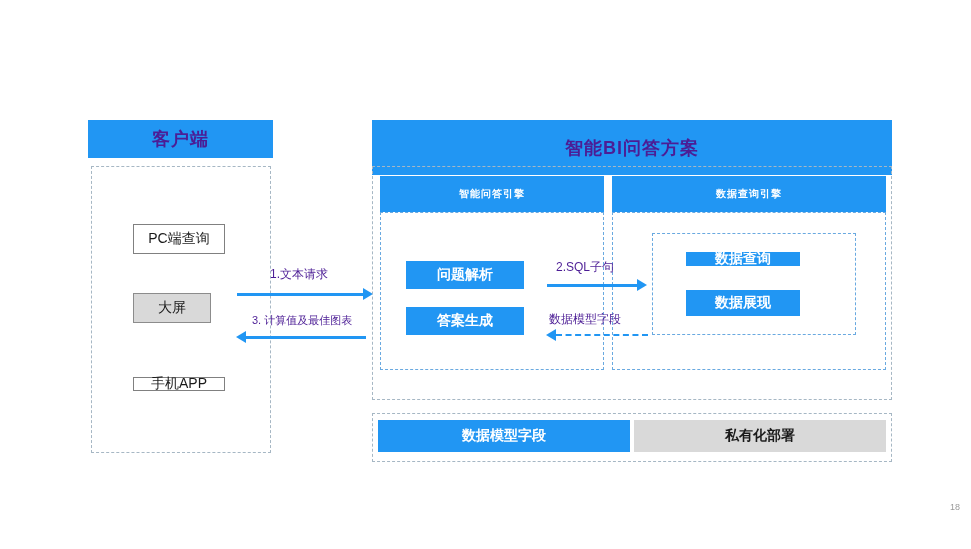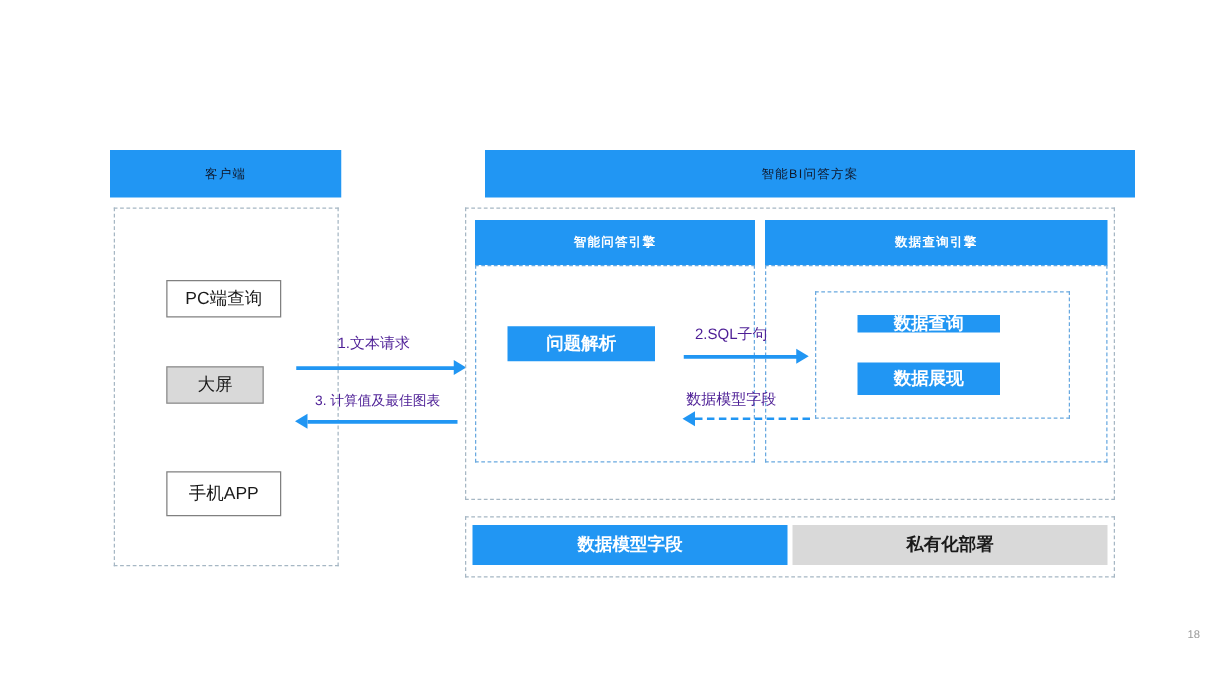--- a/index.html
+++ b/index.html
@@ -1,19 +1,19 @@
 <!DOCTYPE html>
 <html><head>
 <meta charset="utf-8">
 <style>
   html,body{margin:0;padding:0;}
   body{font-family:"Liberation Sans","DejaVu Sans",sans-serif;background:#fff;}
   .canvas{position:relative;width:971px;height:549px;background:#ffffff;overflow:hidden;}
   .abs{position:absolute;box-sizing:border-box;}
-  .bar{background:#2196F3;color:#0f172a;font-weight:normal;display:flex;align-items:center;justify-content:center;font-size:10px;letter-spacing:1px;}
+  .bar{background:#2196F3;color:#4c1d95;font-weight:bold;display:flex;align-items:center;justify-content:center;font-size:18px;letter-spacing:1px;}
   .subbar{background:#2196F3;color:#fff;font-weight:bold;display:flex;align-items:center;justify-content:center;font-size:10px;letter-spacing:1px;}
   .btn{background:#2196F3;color:#fff;font-weight:bold;display:flex;align-items:center;justify-content:center;font-size:14px;}
   .plain{background:#ffffff;border:1px solid #808080;display:flex;align-items:center;justify-content:center;font-size:14px;color:#1a1a1a;}
   .grayfill{background:#d9d9d9;border:1px solid #8c8c8c;display:flex;align-items:center;justify-content:center;font-size:14px;color:#1a1a1a;}
   .graybtn{background:#d9d9d9;color:#1a1a1a;font-weight:bold;display:flex;align-items:center;justify-content:center;font-size:14px;}
   .dash-gray{border:1px dashed #a6b7c4;background:transparent;}
   .dash-blue{border:1px dashed #69a9e0;background:transparent;}
   .line{background:#2196F3;height:3px;}
   .dashline{height:0;border-top:2px dashed #2196F3;}
   .tri-right{width:0;height:0;border-top:6px solid transparent;border-bottom:6px solid transparent;border-left:10px solid #2196F3;}
@@ -27,38 +27,39 @@
 <div class="canvas">
 
   <div class="abs bar" style="left:88px;top:120px;width:185px;height:38px;">客户端</div>
 
   <div class="abs dash-gray" style="left:91px;top:166px;width:180px;height:287px;"></div>
 
   <div class="abs grayfill" style="left:133px;top:293px;width:78px;height:30px;">大屏</div>
 
   <div class="abs plain" style="left:133px;top:224px;width:92px;height:30px;">PC端查询</div>
 
-  <div class="abs plain" style="left:133px;top:377px;width:92px;height:36px;">手机APP</div>
+  <div class="abs plain" style="left:133px;top:377px;width:92px;height:14px;">手机APP</div>
 
   <div class="abs lbl" style="left:270px;top:266px;">1.文本请求</div>
   <div class="abs line" style="left:237px;top:293px;width:128px;"></div>
   <div class="abs tri-right" style="left:363px;top:288px;"></div>
 
   <div class="abs lbl" style="left:252px;top:313px;font-size:11px;">3. 计算值及最佳图表</div>
   <div class="abs line" style="left:246px;top:336px;width:120px;"></div>
   <div class="abs tri-left" style="left:236px;top:331px;"></div>
 
-  <div class="abs bar" style="left:388px;top:120px;width:520px;height:38px;">智能BI问答方案</div>
+  <div class="abs bar" style="left:372px;top:120px;width:520px;height:55px;">智能BI问答方案</div>
 
   <div class="abs dash-gray" style="left:372px;top:166px;width:520px;height:234px;"></div>
 
   <div class="abs subbar" style="left:380px;top:176px;width:224px;height:36px;">智能问答引擎</div>
   <div class="abs dash-blue" style="left:380px;top:212px;width:224px;height:158px;"></div>
 
   <div class="abs btn" style="left:406px;top:261px;width:118px;height:28px;">问题解析</div>
+  <div class="abs btn" style="left:406px;top:307px;width:118px;height:28px;">答案生成</div>
 
   <div class="abs subbar" style="left:612px;top:176px;width:274px;height:36px;">数据查询引擎</div>
   <div class="abs dash-blue" style="left:612px;top:212px;width:274px;height:158px;"></div>
   <div class="abs dash-blue" style="left:652px;top:233px;width:204px;height:102px;"></div>
 
   <div class="abs btn" style="left:686px;top:252px;width:114px;height:14px;text-align:center;">数据查询</div>
   <div class="abs btn" style="left:686px;top:290px;width:114px;height:26px;">数据展现</div>
 
   <div class="abs lbl" style="left:556px;top:259px;">2.SQL子句</div>
   <div class="abs line" style="left:547px;top:284px;width:92px;"></div>

